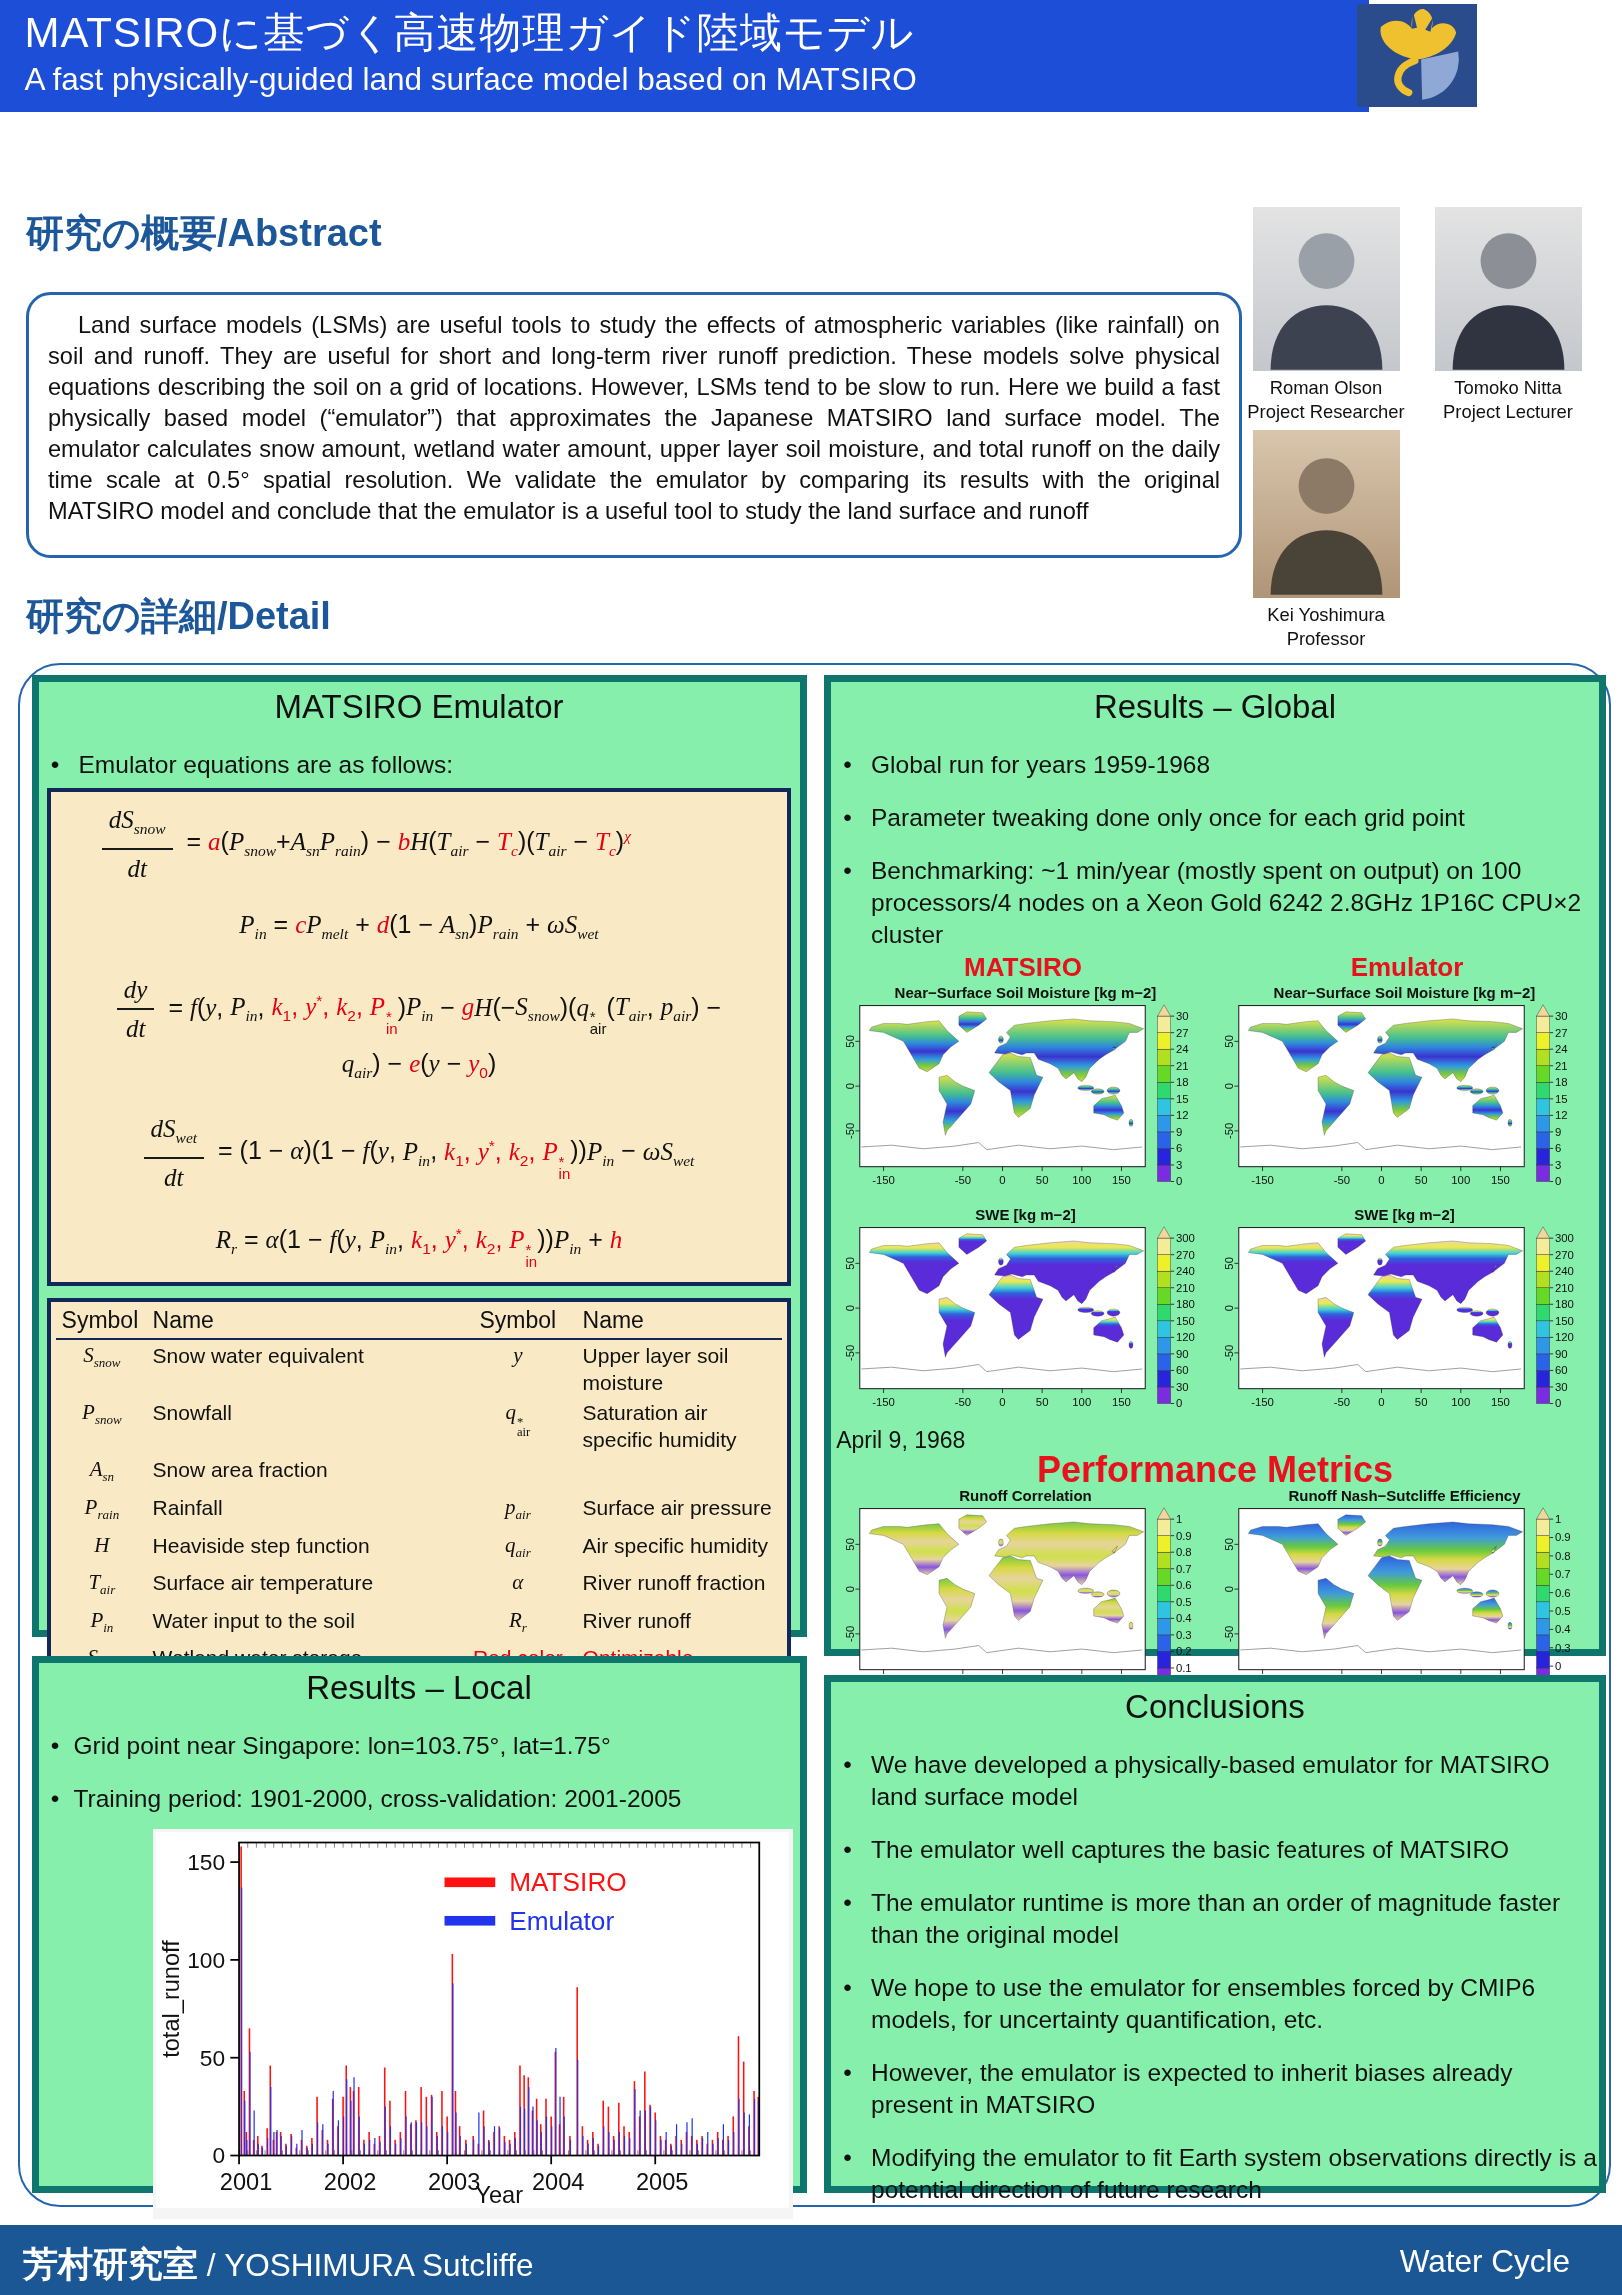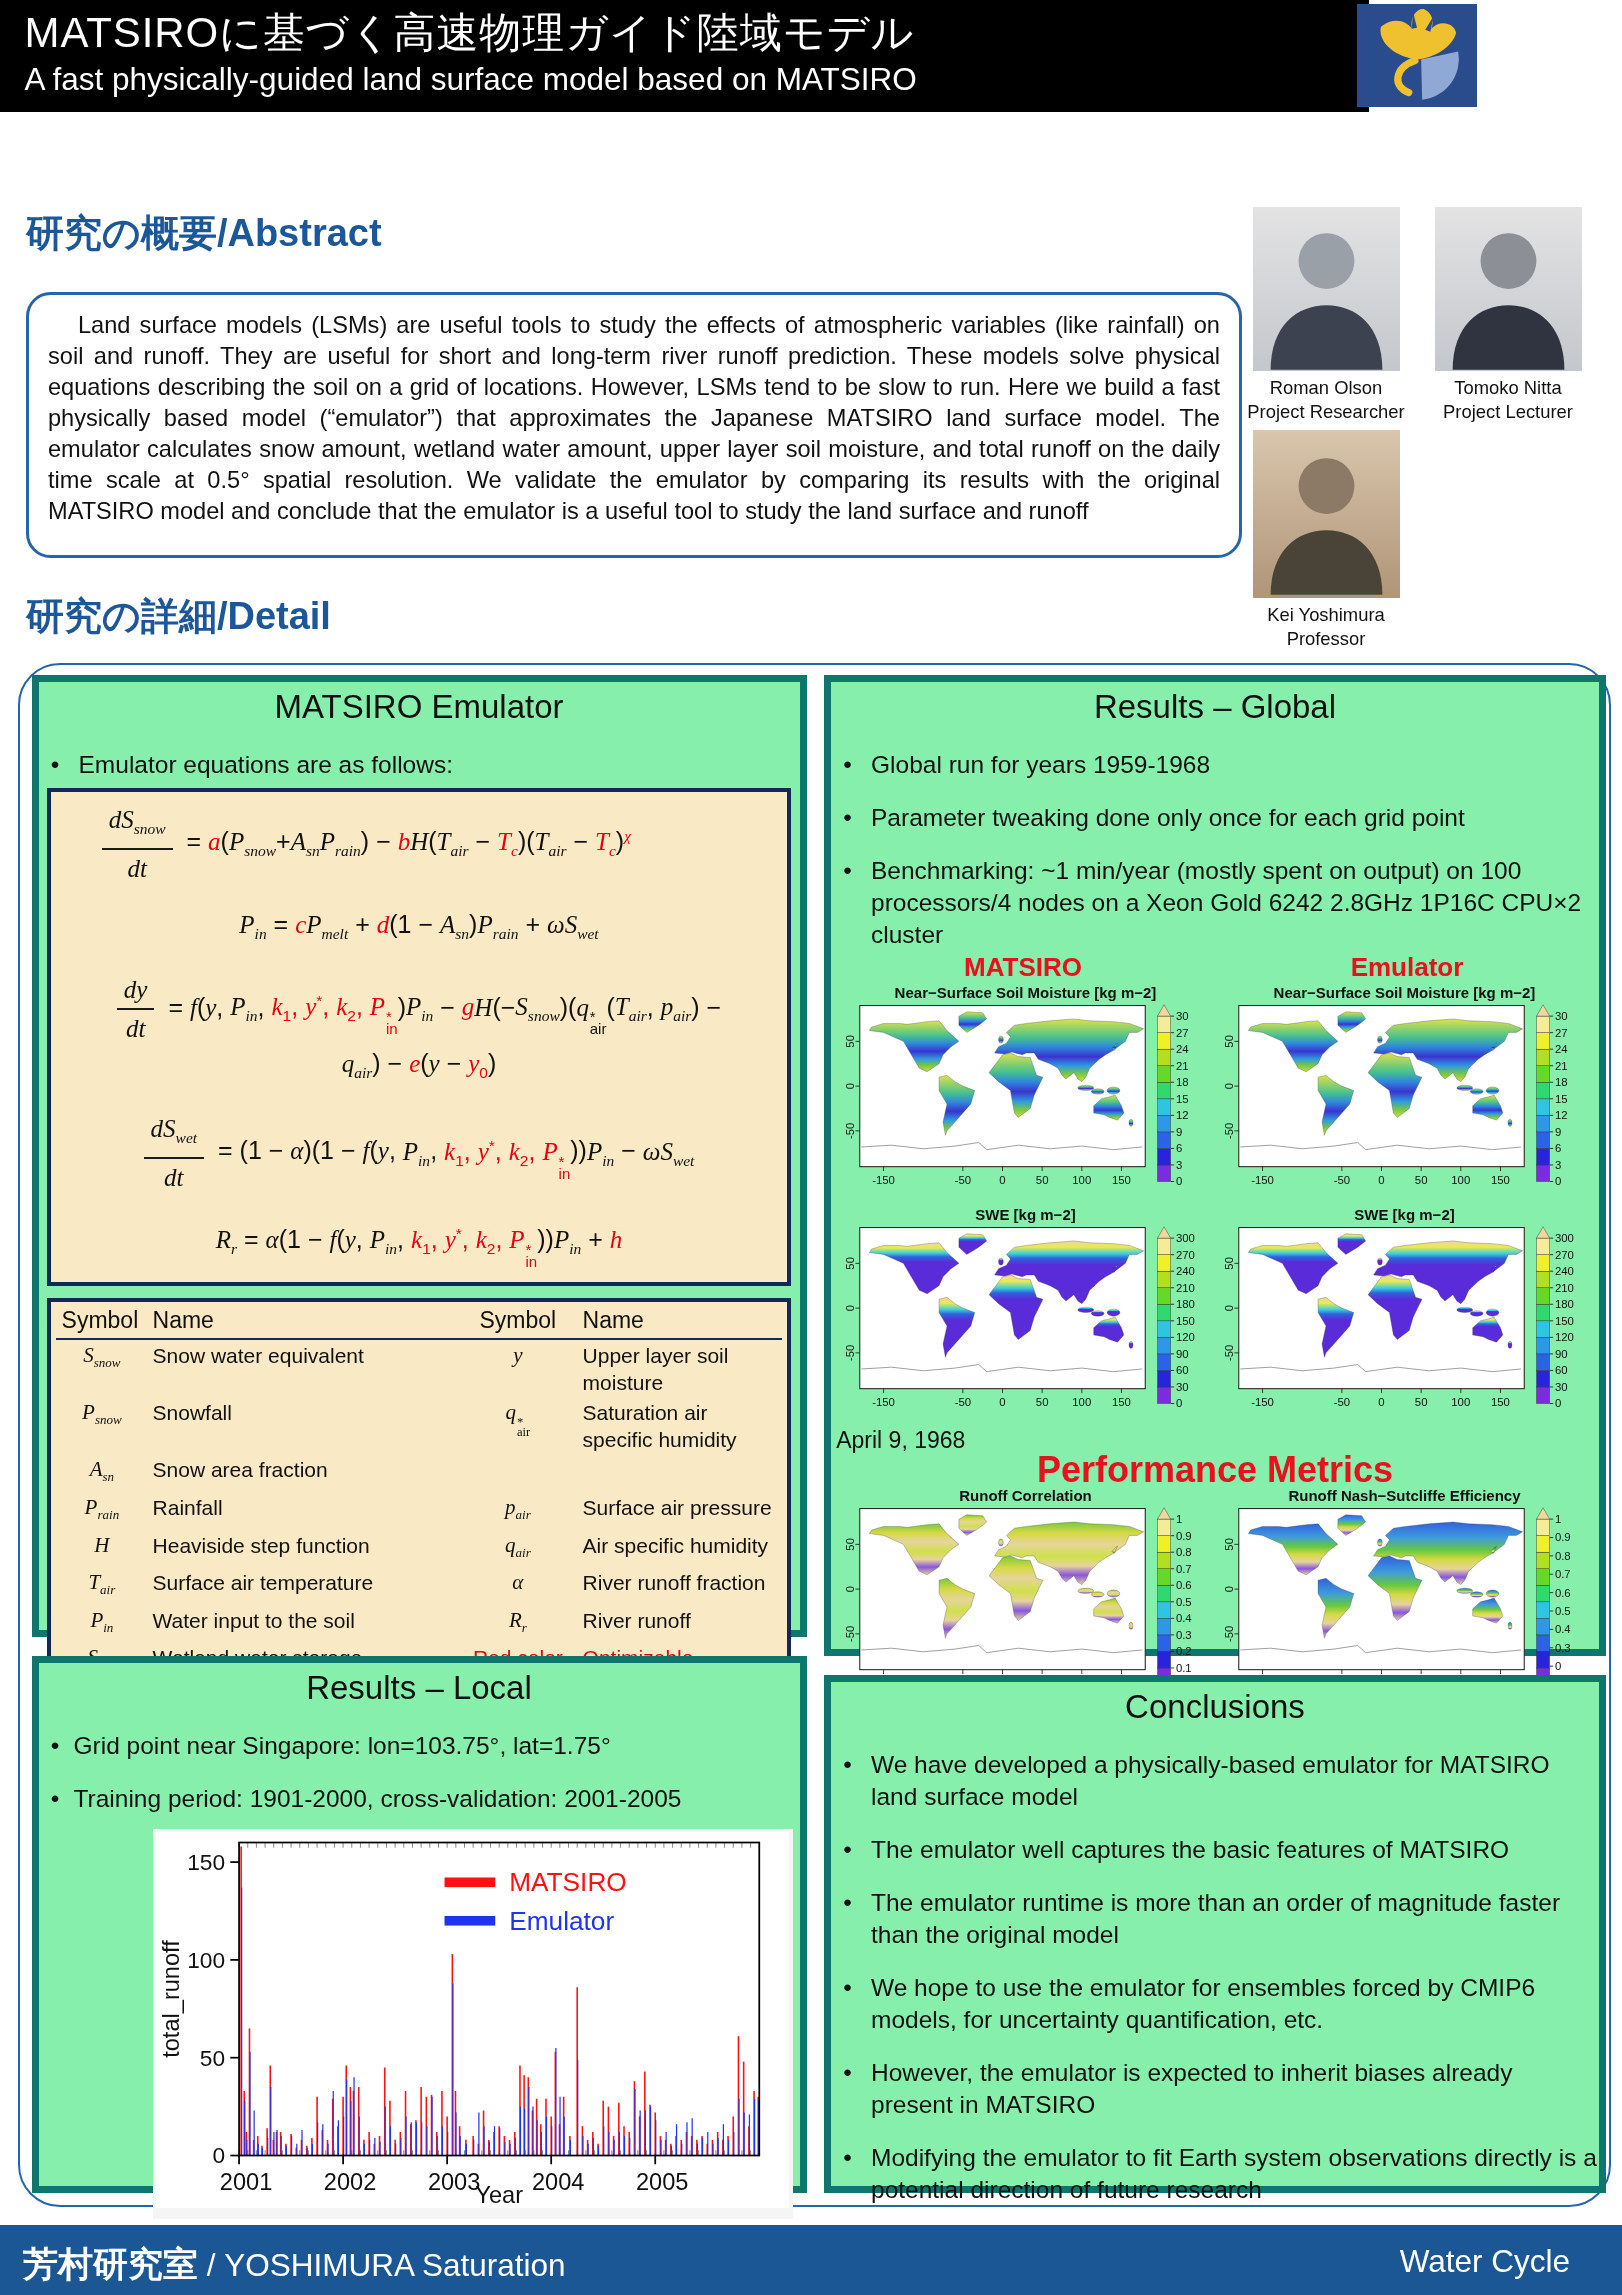--- a/index.html
+++ b/index.html
@@ -1,19 +1,19 @@
 <!DOCTYPE html>
 <html style="font-size:14px"><head>
 <meta charset="utf-8">
 <style>
   html,body{margin:0;padding:0}
   body{width:1622px;height:2295px;position:relative;background:#ffffff;
        font-family:"Liberation Sans",sans-serif;color:#111;overflow:hidden}
   
-  .poster-header{position:absolute;left:0;top:0;width:1369px;height:112px;background:#000000;color:#fff}
+  .poster-header{position:absolute;left:0;top:0;width:1369px;height:112px;background:#1d4ed8;color:#fff}
   .title-jp{position:absolute;left:24.5px;top:5.2px;font-size:42px;letter-spacing:0.9px;white-space:nowrap}
   .title-en{position:absolute;left:24.5px;top:61px;font-size:31.5px;white-space:nowrap}
   .logo-box{position:absolute;left:1357px;top:4.4px;width:120px;height:103px;background:#2b4c8c}
   
   .sec-h{position:absolute;color:#1b5799;font-weight:bold;font-size:38px}
   
   .abstract-box{position:absolute;left:26px;top:292px;width:1216px;height:266px;box-sizing:border-box;
       border:3.5px solid #2565ae;border-radius:24.5px;padding:15px 19px;background:#fff}
   .abstract-box p{margin:0;font-size:23.6px;line-height:31px;text-align:justify;text-indent:30px}
   
@@ -1118,17 +1118,17 @@
     <li><span>The emulator well captures the basic features of MATSIRO</span></li>
     <li><span>The emulator runtime is more than an order of magnitude faster than the original model</span></li>
     <li><span>We hope to use the emulator for ensembles forced by CMIP6 models, for uncertainty quantification, etc.</span></li>
     <li><span>However, the emulator is expected to inherit biases already present in MATSIRO</span></li>
     <li><span>Modifying the emulator to fit Earth system observations directly is a potential direction of future research</span></li>
   </ul>
 </div>
 
 <div class="poster-footer">
   <div class="foot-left">
-    <b>芳村研究室</b><span> / YOSHIMURA Saturation</span>
+    <b>芳村研究室</b><span> / YOSHIMURA Sutcliffe</span>
   </div>
   <div class="foot-right">Water Cycle</div>
 </div>
 
 
 </body></html>

